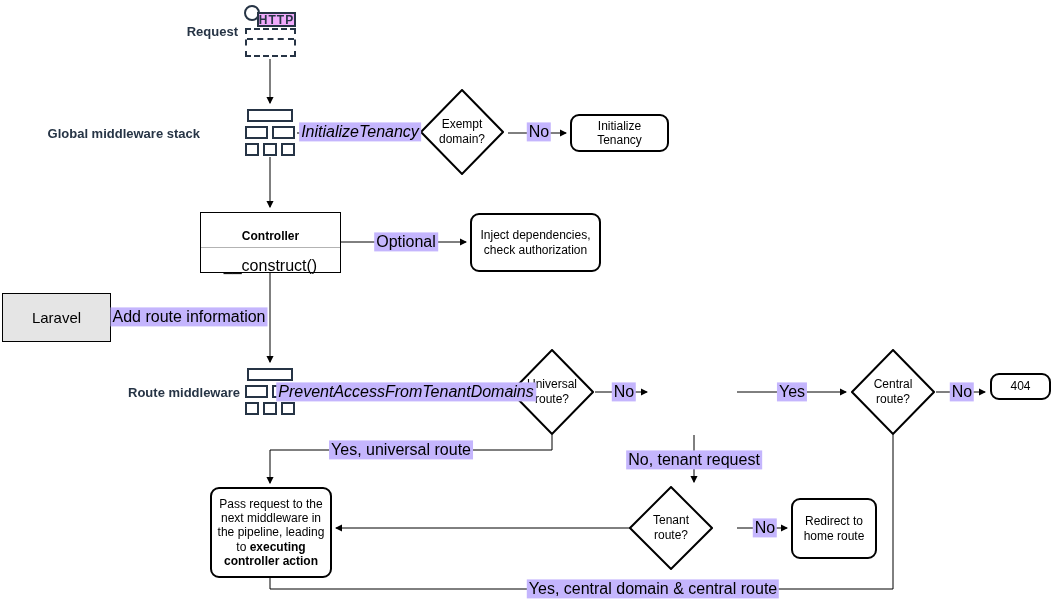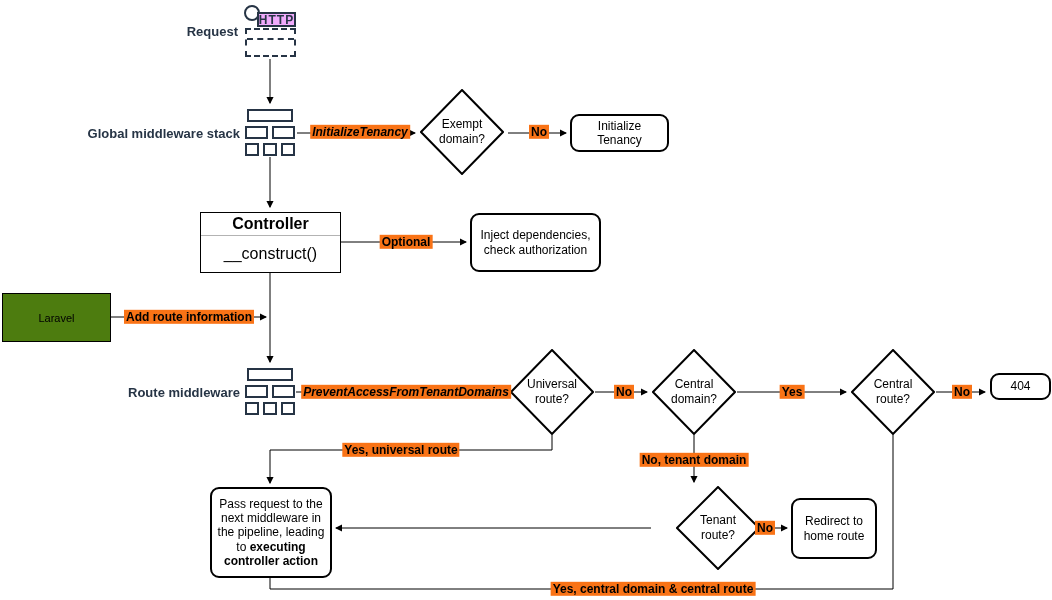--- a/index.html
+++ b/index.html
@@ -2,34 +2,34 @@
 <html><head>
 <meta charset="utf-8">
 <style>
   html,body{margin:0;padding:0;background:#ffffff;font-family:"Liberation Sans",sans-serif;}
   #canvas{position:relative;width:1052px;height:600px;background:#ffffff;overflow:hidden;}
   #connector-layer{position:absolute;left:0;top:0;width:1052px;height:600px;pointer-events:none;}
   #connector-layer polyline{fill:none;stroke:#000;stroke-width:1;}
   .node{position:absolute;box-sizing:border-box;}
   .rounded{border:2px solid #000;border-radius:9px;background:#fff;display:flex;align-items:center;justify-content:center;
            text-align:center;font-size:12px;color:#000;line-height:1.2;padding:2px 4px;}
-  .plainrect{border:1px solid #000;background:#4d7c0f;display:flex;align-items:center;justify-content:center;
-           font-size:11px;color:#000;}
+  .plainrect{border:1px solid #000;background:#e5e5e5;display:flex;align-items:center;justify-content:center;
+           font-size:15px;color:#000;}
   .diamond{position:absolute;}
   .diamond svg{position:absolute;left:0;top:0;}
   .diamond polygon{fill:#fff;stroke:#000;stroke-width:2;}
   .diamond-label{position:absolute;left:9px;right:9px;top:0;bottom:0;display:flex;align-items:center;justify-content:center;
            text-align:center;font-size:12px;color:#000;line-height:1.25;}
   .side-label{position:absolute;font-weight:bold;font-size:13px;color:#263445;white-space:nowrap;text-align:right;margin-left:41px;}
-  .edge-label{position:absolute;transform:translate(-50%,-50%);background:#f97316;font-size:12px;color:#000;
-           padding:0 2px;white-space:nowrap;line-height:1.2;font-weight:bold;}
+  .edge-label{position:absolute;transform:translate(-50%,-50%);background:#c4b5fd;font-size:16px;color:#000;
+           padding:0 2px;white-space:nowrap;line-height:1.2;}
   .italic{font-style:italic;}
   
   .uml-head{border-bottom:1px solid #b3b3b3;height:23px;display:flex;align-items:center;justify-content:center;
-           font-weight:bold;font-size:16px;color:#000;box-sizing:border-box;}
+           font-weight:bold;font-size:12px;color:#000;box-sizing:border-box;margin-top:12px;}
   .uml-body{height:36px;display:flex;align-items:center;justify-content:center;font-size:16px;color:#000;}
   
   .req-icon{width:52px;height:55px;}
   .req-circle{position:absolute;left:0;top:1px;width:12px;height:12px;border:2px solid #263445;border-radius:50%;background:#fff;}
   .req-http{position:absolute;left:13px;top:8px;width:35px;height:11px;border:2px solid #263445;background:#f0abfc;
            font-size:12px;font-weight:bold;color:#263445;display:flex;align-items:center;justify-content:center;letter-spacing:1px;}
   .req-dashed{position:absolute;left:1px;top:24px;width:47px;height:25px;border:2px dashed #263445;background:#fff;}
   .req-divider{position:absolute;left:0;right:0;top:8px;border-top:2px dashed #263445;}
   
   .stack-icon{width:50px;height:47px;}
@@ -77,21 +77,21 @@
   <div class="side-label" style="right:814px;top:24px;">Request</div>
 
   <div class="node stack-icon" style="left:245px;top:109px;">
     <span class="st-r1"></span>
     <span class="st-r2a"></span>
       <span class="st-r2b"></span>
     <span class="st-r3a"></span>
       <span class="st-r3b"></span>
       <span class="st-r3c"></span>
   </div>
-  <div class="side-label" style="right:812px;top:126px;text-align:right;">Global middleware stack</div>
+  <div class="side-label" style="right:852px;top:126px;text-align:right;">Global middleware stack</div>
 
   <div class="diamond" style="left:420px;top:89px;width:84px;height:86px;">
     <svg width="84" height="86" viewBox="0 0 84 86">
         <polygon points="42,1 83,43 42,85 1,43"></polygon>
       </svg>
     <div class="diamond-label">Exempt domain?</div>
   </div>
 
   <div class="node rounded" style="left:570px;top:114px;width:99px;height:38px;">Initialize Tenancy</div>
 
@@ -114,37 +114,31 @@
   </div>
   <div class="side-label" style="right:812px;top:385px;">Route middleware</div>
 
   <div class="diamond" style="left:510px;top:349px;width:84px;height:86px;">
     <svg width="84" height="86" viewBox="0 0 84 86">
         <polygon points="42,1 83,43 42,85 1,43"></polygon>
       </svg>
     <div class="diamond-label">Universal route?</div>
   </div>
 
-  <div class="diamond" style="left:652px;top:349px;width:84px;height:86px;">
-    <svg width="84" height="86" viewBox="0 0 84 86">
-        <polygon points="42,1 83,43 42,85 1,43"></polygon>
-      </svg>
-    <div class="diamond-label">Central domain?</div>
-  </div>
 
   <div class="diamond" style="left:851px;top:349px;width:84px;height:86px;">
     <svg width="84" height="86" viewBox="0 0 84 86">
         <polygon points="42,1 83,43 42,85 1,43"></polygon>
       </svg>
     <div class="diamond-label">Central route?</div>
   </div>
 
   <div class="node rounded" style="left:990px;top:373px;width:61px;height:27px;">404</div>
 
-  <div class="diamond" style="left:676px;top:486px;width:84px;height:84px;">
+  <div class="diamond" style="left:629px;top:486px;width:84px;height:84px;">
     <svg width="84" height="84" viewBox="0 0 84 84">
         <polygon points="42,1 83,42 42,83 1,42"></polygon>
       </svg>
     <div class="diamond-label">Tenant route?</div>
   </div>
 
   <div class="node rounded" style="left:791px;top:498px;width:86px;height:61px;">Redirect to home route</div>
 
   <div class="node rounded" style="left:210px;top:487px;width:122px;height:91px;padding:4px 5px;">
     <div><span>Pass request to the next middleware in the pipeline, leading to </span><b>executing controller action</b></div>
@@ -152,17 +146,17 @@
 
   <div class="edge-label italic" style="left:360px;top:132px;">InitializeTenancy</div>
   <div class="edge-label" style="left:539px;top:132px;">No</div>
   <div class="edge-label" style="left:406px;top:242px;">Optional</div>
   <div class="edge-label" style="left:189px;top:317px;">Add route information</div>
   <div class="edge-label italic" style="left:406px;top:392px;">PreventAccessFromTenantDomains</div>
   <div class="edge-label" style="left:624px;top:392px;">No</div>
   <div class="edge-label" style="left:792px;top:392px;">Yes</div>
   <div class="edge-label" style="left:962px;top:392px;">No</div>
   <div class="edge-label" style="left:401px;top:450px;">Yes, universal route</div>
-  <div class="edge-label" style="left:694px;top:460px;">No, tenant domain</div>
+  <div class="edge-label" style="left:694px;top:460px;">No, tenant request</div>
   <div class="edge-label" style="left:765px;top:528px;">No</div>
   <div class="edge-label" style="left:653px;top:589px;">Yes, central domain &amp; central route</div>
 
 </div>
 
 </body></html>

